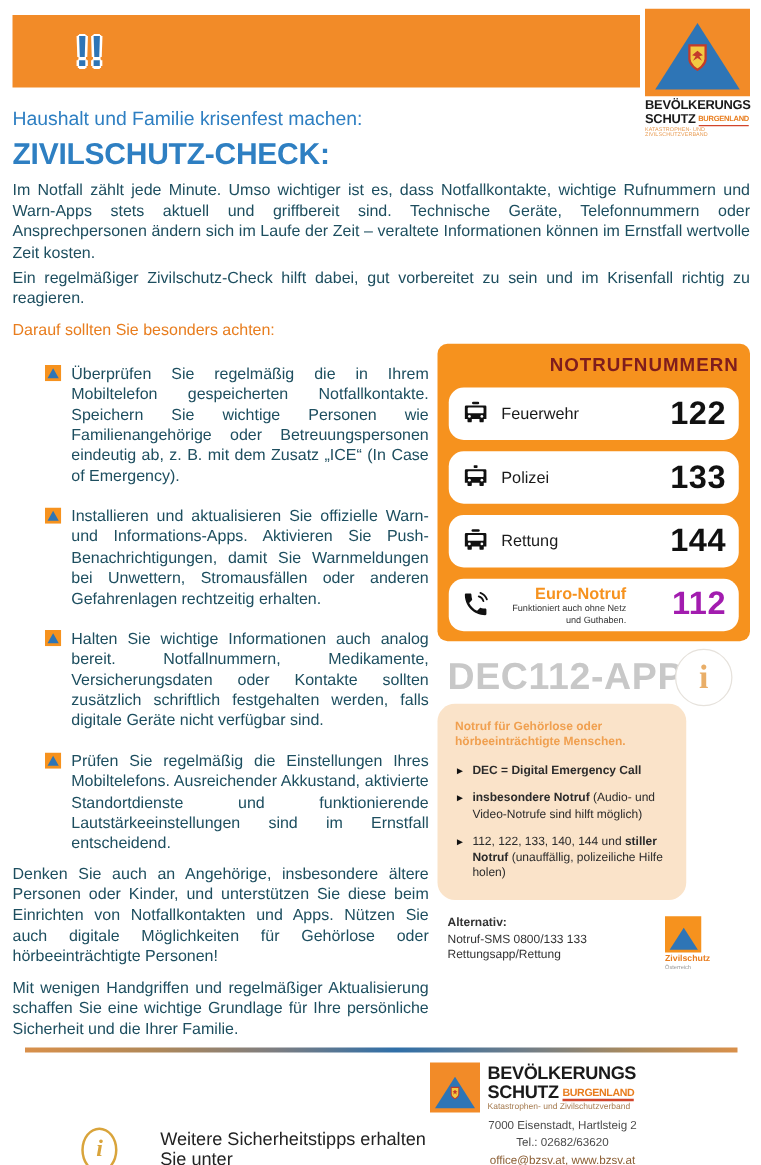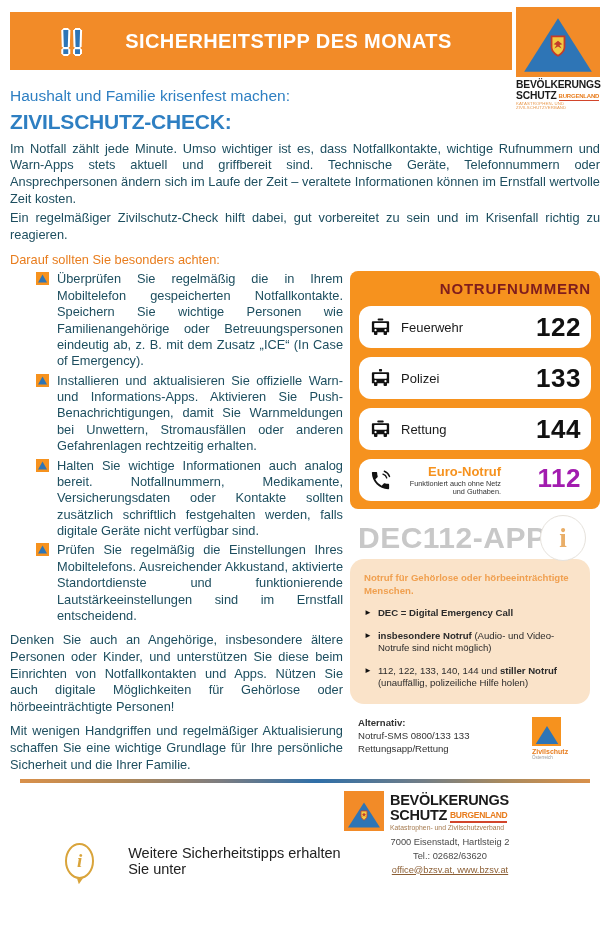--- a/index.html
+++ b/index.html
@@ -15,51 +15,51 @@
   .brand-square{width:84px;height:70px;background:#f28b28;display:flex;align-items:flex-end;justify-content:center;}
   .brand-square svg{display:block;margin-bottom:3px;}
   .brand-words{margin-top:3px;line-height:1.02;}
   .brand-l1{font-size:10.3px;font-weight:800;color:#1a1a1a;letter-spacing:-.2px;}
   .brand-l2{font-size:10.3px;font-weight:800;color:#1a1a1a;letter-spacing:-.2px;display:flex;align-items:flex-end;gap:2px;}
   .brand-region{font-size:6px;font-weight:bold;color:#e87d1e;border-bottom:1px solid #d2452b;padding-bottom:1px;}
   .brand-sub{font-size:4.3px;color:#e89a50;margin-top:1px;letter-spacing:.1px;}
   
   .content{padding:0 9px 0 10px;}
   .kicker{margin:17px 0 0;font-size:15.5px;color:#2e7fc2;}
-  .main-title{margin:5px 0 0;font-size:21px;line-height:1.13;font-weight:bold;color:#2e7fc2;letter-spacing:-.2px;}
+  .main-title{margin:5px 0 0;font-size:24px;line-height:1.13;font-weight:bold;color:#2e7fc2;letter-spacing:-.2px;}
   .body-p{margin:7px 0 0;font-size:12.8px;line-height:1.3;text-align:justify;}
   .body-p.tight{margin-top:3px;}
   .attention{margin:9px 0 0;font-size:12.8px;color:#e87d1e;}
   
   .two-col{display:flex;gap:7px;margin-top:4px;}
   .col-left{flex:1;min-width:0;}
   .col-right{width:250px;flex:none;}
   ul.checklist{list-style:none;margin:0;padding:0 0 0 26px;}
-  ul.checklist li{display:flex;gap:8px;margin:0 0 3px;font-size:12.8px;line-height:1.28;text-align:justify;}
+  ul.checklist li{display:flex;gap:8px;margin:16px 0 3px;font-size:12.8px;line-height:1.28;text-align:justify;}
   .chk-ico{flex:none;margin-top:1px;}
   .closing-p{margin:8px 0 0;font-size:12.8px;line-height:1.3;text-align:justify;}
   
   .em-panel{background:#f6921e;border-radius:8px;padding:6px 9px 4px;}
   .em-title{text-align:right;color:#7f1d1d;font-weight:800;font-size:15px;letter-spacing:.8px;margin:3px 0 9px;}
   .em-row{background:#fff;border-radius:12px;display:flex;align-items:center;padding:4px 10px;margin-bottom:9px;min-height:34px;}
   .em-row svg{flex:none;margin-right:9px;}
   .em-label{font-size:13px;color:#1a1a1a;}
   .em-num{margin-left:auto;font-size:26px;font-weight:800;color:#111;letter-spacing:.5px;}
   .em-row.euro{margin-bottom:4px;text-align:right;}
   .em-row.euro .em-label{color:#f6921e;font-weight:bold;}
   .em-row.euro .em-num{color:#a21caf;align-self:flex-start;}
   .euro-text{display:flex;flex-direction:column;}
   .em-note{font-size:7.3px;color:#333;line-height:1.15;margin-top:1px;width:100px;}
   
   .dec{position:relative;margin-top:9px;}
   .dec-title{font-size:30px;font-weight:800;color:#c8c8c8;letter-spacing:.5px;padding-left:8px;line-height:1.3;}
   .info-circle{position:absolute;top:-3px;right:14px;width:44px;height:44px;border-radius:50%;
                background:#fff;border:1px solid #e6e2dc;z-index:2;display:flex;align-items:center;justify-content:center;
                font-family:"Liberation Serif",serif;font-weight:bold;font-size:27px;color:#e9ae68;}
-  .tan-box{position:relative;z-index:1;margin-top:2px;width:240px;box-sizing:border-box;background:#fae3c9;
+  .tan-box{position:relative;z-index:1;margin-top:2px;width:199px;box-sizing:border-box;background:#fae3c9;
            border-radius:14px;padding:13px 10px 14px 14px;}
   .tan-lead{font-size:9.6px;font-weight:bold;color:#f0a050;line-height:1.3;}
   .tan-li{display:flex;gap:6px;margin-top:10px;font-size:9.6px;line-height:1.3;color:#2b2b2b;}
   .tan-marker{flex:none;color:#111;font-size:8px;line-height:1.5;}
   .tan-li b{font-weight:bold;}
   
   .alt-row{display:flex;margin-top:13px;padding-left:8px;}
   .alt-text{font-size:9.6px;line-height:1.35;color:#333;}
   .alt-text .alt-head{font-weight:bold;}
   .mini-logo{margin-left:auto;margin-right:38px;text-align:left;width:30px;}
@@ -91,21 +91,20 @@
   .f-link{font-size:9.3px;color:#8b5e34;text-decoration:underline;line-height:1.5;cursor:pointer;}
 </style>
 </head>
 <body>
 
 <div class="page">
 
   <div class="topbar">
     <div class="banner">
       <span class="bang">!!</span>
-      <span class="banner-title">SICHERHEITSTIPP DES MONATS</span>
     </div>
   </div>
   <div class="brand-top">
     <div class="brand-square">
       <svg width="72" height="58" viewBox="0 0 100 80">
         <polygon points="50,3 97,77 3,77" fill="#2e75b6"></polygon>
         <path d="M41,28 h18 v15 c0,7 -9,12 -9,12 c0,0 -9,-5 -9,-12 z" fill="#f2c943" stroke="#c43b2a" stroke-width="2.5"></path>
         <path d="M50,34 l6,5 -4,1 3,5 -5,-3 -5,3 3,-5 -4,-1 z" fill="#c43b2a"></path>
       </svg>
     </div>
@@ -224,21 +223,21 @@
           <div class="dec-title">DEC112-APP</div>
           <div class="info-circle">i</div>
           <div class="tan-box">
             <div class="tan-lead">Notruf für Gehörlose oder hörbeeinträchtigte Menschen.</div>
             <div class="tan-li">
               <span class="tan-marker">►</span>
               <span><b>DEC = Digital Emergency Call</b><span></span></span>
             </div>
             <div class="tan-li">
               <span class="tan-marker">►</span>
-              <span><b>insbesondere Notruf</b><span> (Audio- und Video-Notrufe sind nicht möglich)</span></span>
+              <span><b>insbesondere Notruf</b><span> (Audio- und Video-Notrufe sind hilft möglich)</span></span>
             </div>
             <div class="tan-li">
               <span class="tan-marker">►</span>
               <span><span>112, 122, 133, 140, 144 und </span><b>stiller Notruf</b><span> (unauffällig, polizeiliche Hilfe holen)</span></span>
             </div>
           </div>
         </div>
 
         <div class="alt-row">
           <div class="alt-text">

